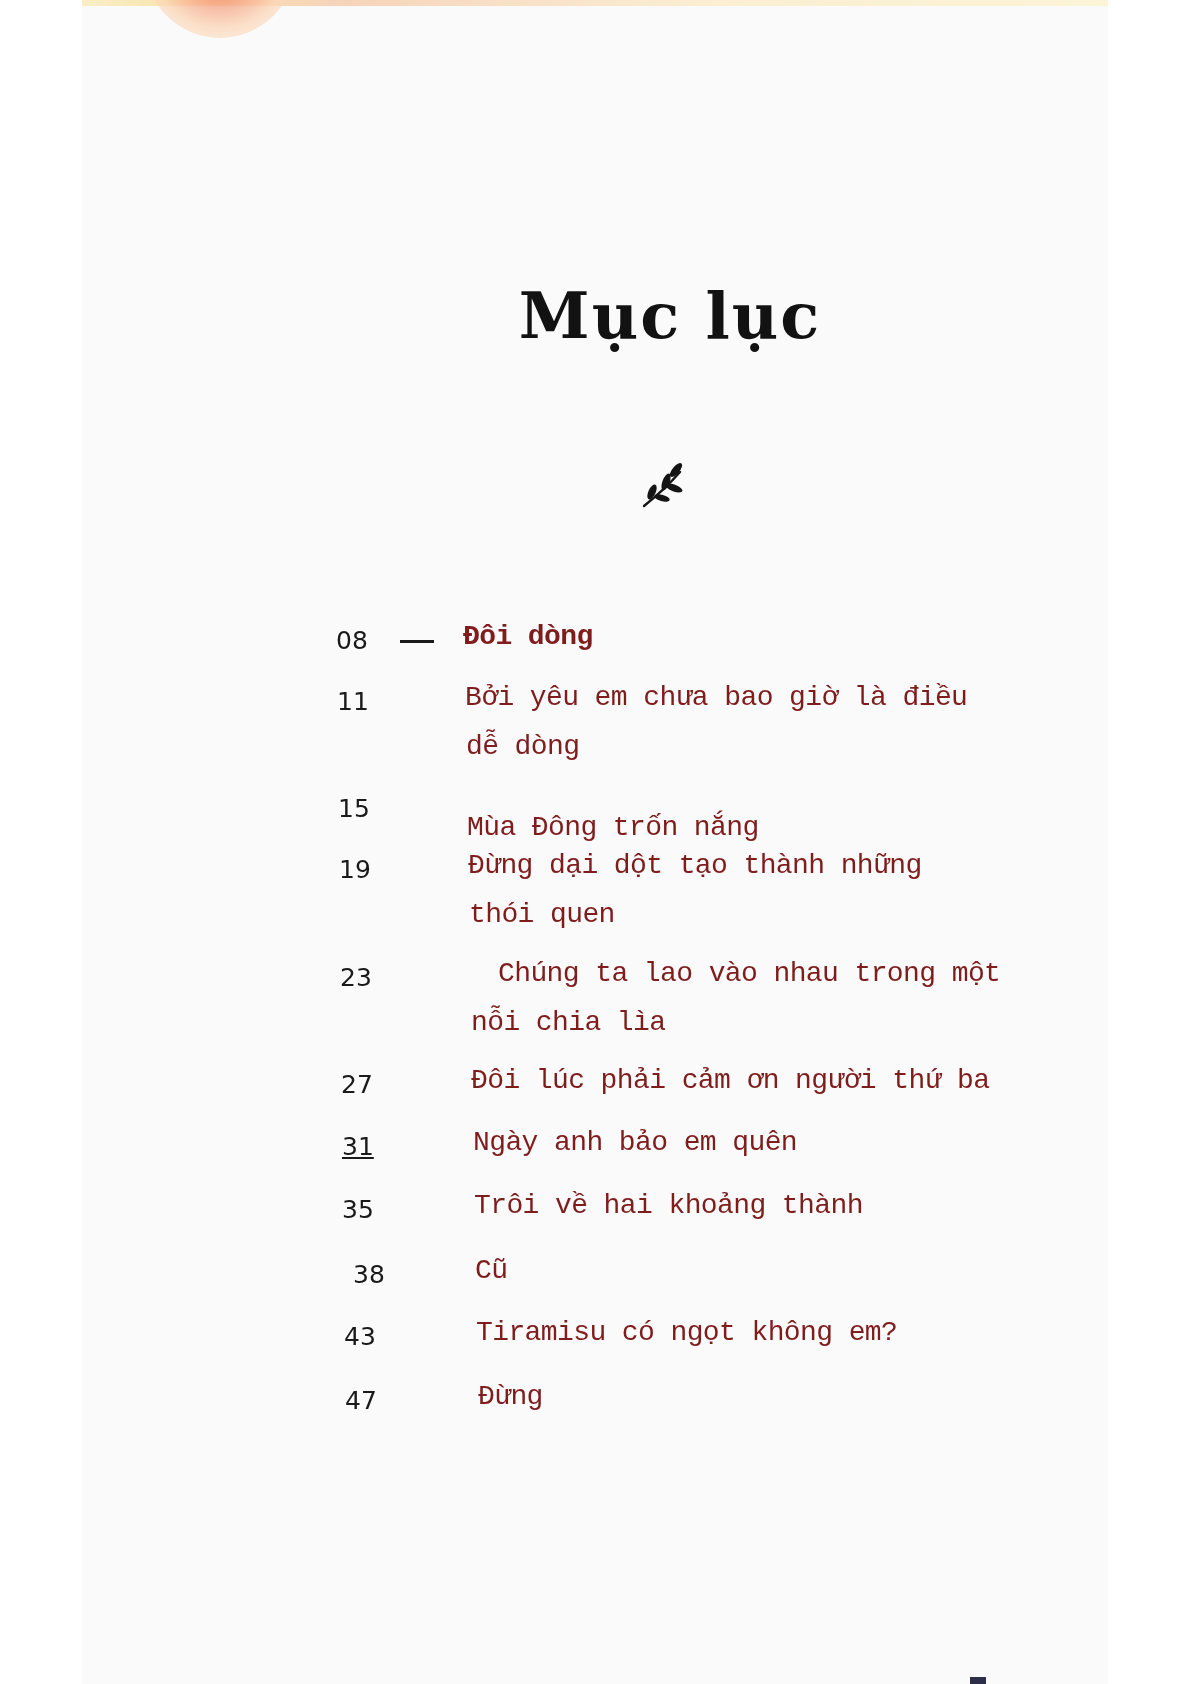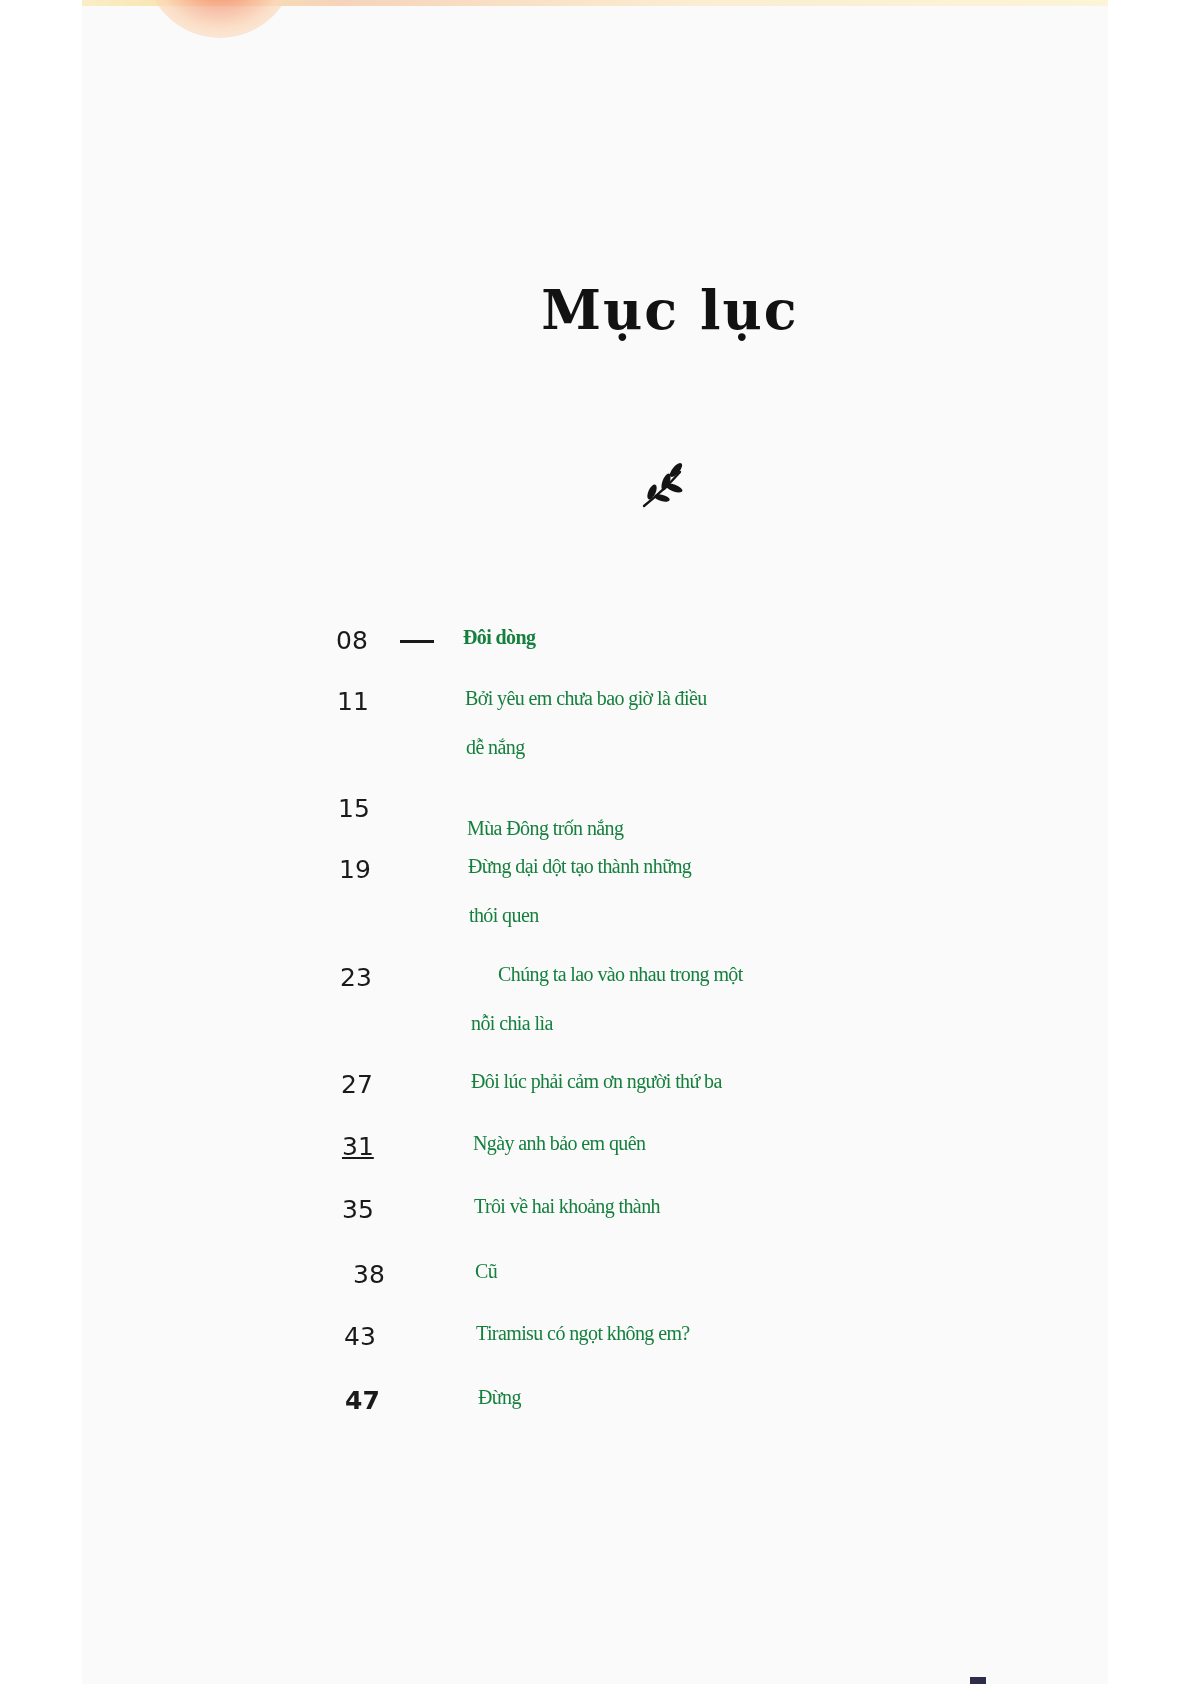--- a/index.html
+++ b/index.html
@@ -21,37 +21,37 @@
     .petal {
       position: absolute; left: 145px; top: -40px; width: 150px; height: 78px;
       border-radius: 0 0 80px 80px;
       background: radial-gradient(ellipse at 50% 20%, #f15a5a 0%, #f59a7a 30%, #fbd7b8 60%, rgba(253,236,215,0.2) 100%);
       opacity: 0.75;
     }
     .title {
       position: absolute; left: 0; width: 1190px; top: 278px;
       text-align: center; padding-left: 150px; box-sizing: border-box;
       font-family: "DejaVu Serif", serif; font-weight: bold;
-      font-size: 54px; letter-spacing: 2px; color: #121212;
+      font-size: 64px; letter-spacing: 2px; color: #121212;
     }
     .ornament {
       position: absolute; left: 640px; top: 462px; width: 50px; height: 50px;
     }
     .toc { position: absolute; left: 0; top: 0; width: 1190px; height: 1684px; }
     .toc-row { position: absolute; }
     .toc-num {
       position: absolute; font-size: 25px; color: #1a1a1a;
       font-family: "DejaVu Sans", sans-serif;
     }
     .toc-dash {
       position: absolute; width: 34px; height: 3px; background: #1a1a1a;
     }
     .toc-title {
-      position: absolute; font-size: 20px; line-height: 50px; color: #15803d;
-      font-family: Liberation Serif, serif; white-space: nowrap;
+      position: absolute; font-size: 28px; line-height: 50px; color: #7f1d1d;
+      font-family: Liberation Mono, monospace; white-space: nowrap;
       letter-spacing: -0.6px;
     }
     .toc-title.bold { font-weight: bold; }
     .corner-mark {
       position: absolute; left: 970px; top: 1677px; width: 16px; height: 7px;
       background: #2d2f4a;
     }
   </style>
 </head>
 <body>
@@ -75,21 +75,21 @@
 
 <div class="toc" id="toc">
     <div class="toc-row">
       <span class="toc-num" style="left: 336px; top: 626px;">08</span>
       <span class="toc-dash" style="left: 400px; top: 640px;"></span>
       <span class="toc-title bold" style="left: 463px; top: 612px;">Đôi dòng</span>
     </div>
     <div class="toc-row">
       <span class="toc-num" style="left: 337px; top: 687px;">11</span>
       <span class="toc-title" style="left: 465px; top: 673px;">Bởi yêu em chưa bao giờ là điều</span>
-      <span class="toc-title" style="left: 466px; top: 722px;">dễ nắng</span>
+      <span class="toc-title" style="left: 466px; top: 722px;">dễ dòng</span>
     </div>
     <div class="toc-row">
       <span class="toc-num" style="left: 338px; top: 794px;">15</span>
       <span class="toc-title" style="left: 467px; top: 780px; margin-top: 23px;">Mùa Đông trốn nắng</span>
     </div>
     <div class="toc-row">
       <span class="toc-num" style="left: 339px; top: 855px;">19</span>
       <span class="toc-title" style="left: 468px; top: 841px;">Đừng dại dột tạo thành những</span>
       <span class="toc-title" style="left: 469px; top: 890px;">thói quen</span>
     </div>
@@ -112,18 +112,18 @@
     </div>
     <div class="toc-row">
       <span class="toc-num" style="left: 353px; top: 1260px; text-align: center;">38</span>
       <span class="toc-title" style="left: 475px; top: 1246px;">Cũ</span>
     </div>
     <div class="toc-row">
       <span class="toc-num" style="left: 344px; top: 1322px;">43</span>
       <span class="toc-title" style="left: 476px; top: 1308px;">Tiramisu có ngọt không em?</span>
     </div>
     <div class="toc-row">
-      <span class="toc-num" style="left: 345px; top: 1386px; font-weight: bold;">47</span>
+      <span class="toc-num" style="left: 345px; top: 1386px;">47</span>
       <span class="toc-title" style="left: 478px; top: 1372px;">Đừng</span>
     </div>
   </div>
 
 <div class="corner-mark"></div>
 
 </body></html>

